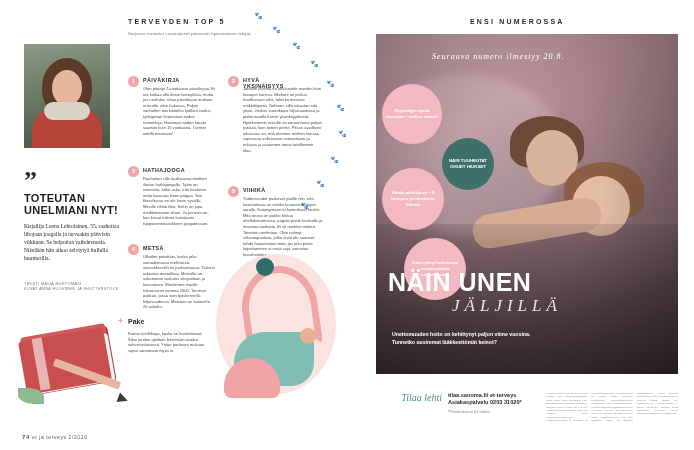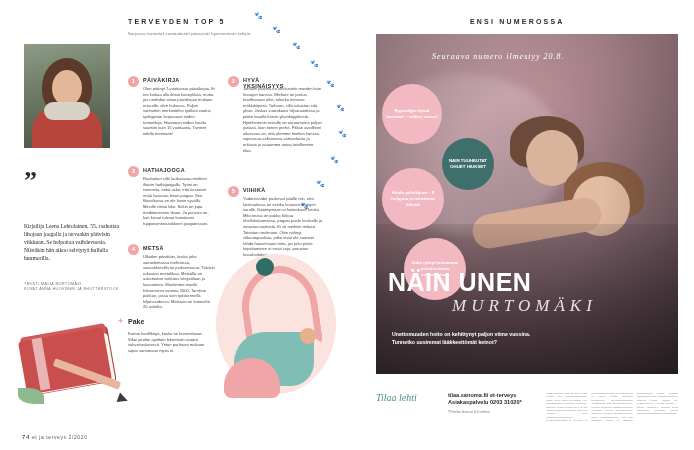--- a/index.html
+++ b/index.html
@@ -229,21 +229,21 @@
   }
   .photo-credit{
     position:absolute;left:370px;top:300px;
     font-size:3px;color:#ffffff;opacity:.75;
     transform:rotate(-90deg);transform-origin:left top;
   }
 
   .tilaa-script{
     position:absolute;left:376px;top:392px;width:66px;
     font-size:10px;line-height:11px;color:#4d8f88;
-    font-family:"Liberation Serif",serif;font-style:italic;
+    font-family:"Liberation Serif",serif;font-style:italic;text-align:right;
   }
   .order{
     position:absolute;left:448px;top:392px;width:90px;
     font-size:5.6px;line-height:7.4px;font-weight:bold;color:#2b2b2b;
   }
   .order .note{font-size:3.2px;font-weight:normal;color:#777;line-height:4.4px;display:block;margin-top:3px;}
   .legal{
     position:absolute;left:546px;top:392px;width:132px;
     font-size:2.5px;line-height:3.4px;color:#8a8a8a;
     column-count:3;column-gap:4px;text-align:justify;
@@ -271,20 +271,21 @@
     <div class="paw" style="left:300px;top:202px;">🐾</div>
 
     <div class="portrait">
       <div class="hair"></div>
       <div class="face"></div>
       <div class="body"></div>
       <div class="scarf"></div>
     </div>
 
     <div class="quote-mark">”</div>
+    <div class="head-toteutan">TOTEUTAN UNELMIANI NYT!</div>
     <div class="lede">Kirjailija Leena Lehtolainen, 55, raahottaa lihojaan joogalla ja tarvaakin pätivisin viikkuan. Se helpottaa vaihdevuosia. Niistäkin hän aikoo selviytyä hullulla huumorilla.</div>
     <div class="credits" style="white-space:pre-line;">TEKSTI MAIJA MURTOMÄKI
 KUVAT ANNA HUOVINEN JA SHUTTERSTOCK</div>
 
     <div class="item" style="left:128px;top:76px;">
       <div class="num">1</div>
       <div class="ttl">PÄIVÄKIRJA</div>
       <div class="bd">Olen pitänyt 7-vuotiaasta päiväkirjaa. Ei tee kuikaa olla ilman kännykkää, mutta jos unohdan sittaa päiväkirjan mukaan reissulle, olen hukassa. Paljon vanhoihin merkintöihin työlläni vuoksi, työkijymän kirjoissaan niiden tunnetiloja. Huomaan niiden kautta saamiin kuin 15 vuotiaana. Tunteet edellä mennään!</div>
     </div>
 
@@ -360,21 +361,21 @@
 </div>
 
 <div class="seuraava">Seuraava numero ilmestyy 20.8.</div>
 
 <div class="bubble b1">Rypsiöljyn hyvät haastaat – valitse omasi!</div>
 <div class="bubble b2">NÄIN TUUHEUTAT OHUET HIUKSET</div>
 <div class="bubble b3">Hoida polvikipua – 5 helppoa ja tehokasta liikettä</div>
 <div class="bubble b4">Juha ryhtyi hoitamaan muistisairaita vanhempiaan</div>
 
 <div class="hyvan">NÄIN UNEN</div>
-<div class="jaljilla">MURTOMÄKI</div>
+<div class="jaljilla">JÄLJILLÄ</div>
 <div class="deck">Unettomuuden hoito on kehittynyt paljon viime vuosina. Tunnetko uusimmat lääkkeettömät keinot?</div>
 <div class="photo-credit">KUVA SHUTTERSTOCK</div>
 
 <div class="tilaa-script">Tilaa lehti</div>
 <div class="order">
   <span>tilaa.sanoma.fi/ et-terveys Asiakaspalvelu 0203 31020*</span>
   <span class="note">*Puhelun hinta on 8,4 snt/min.</span>
 </div>
 <div class="legal">Lehden tilaajat (ovat Sanoma Media Finland Oy:n asiakasrekisterissä) joissa olevia tietoja käytetään mm. asiakassuhteen ylläpitoon ja hoitoon, Sanoma Media Finland Oy:n ja sen kanssa samaan konserniin kuuluvien yritysten sekä yhteistyökumppaneiden suoramarkkinointiin ja mielipide- ja markkinatutkimuksiin. Rekisteröidyllä on oikeus kieltää tietojensa käyttäminen suoramarkkinointiin ilmoittamalla siitä asiakaspalveluun. Lehden tilaushinta sisältää kulloinkin voimassa olevan arvonlisäveron. Tilaus on voimassa toistaiseksi ja se jatkuu kestotilauksena, ellei sitä irtisanota. Tilaaja voi irtisanoa kestotilauksen milloin tahansa ilmoittamalla siitä asiakaspalveluun. Sanoma Media Finland Oy, Postilokero 50 A, 00089 Helsinki. Y-tunnus 1648007-0. Tilaajan tiedot käsitellään voimassa olevan tietosuojalainsäädännön mukaisesti.</div>
 

